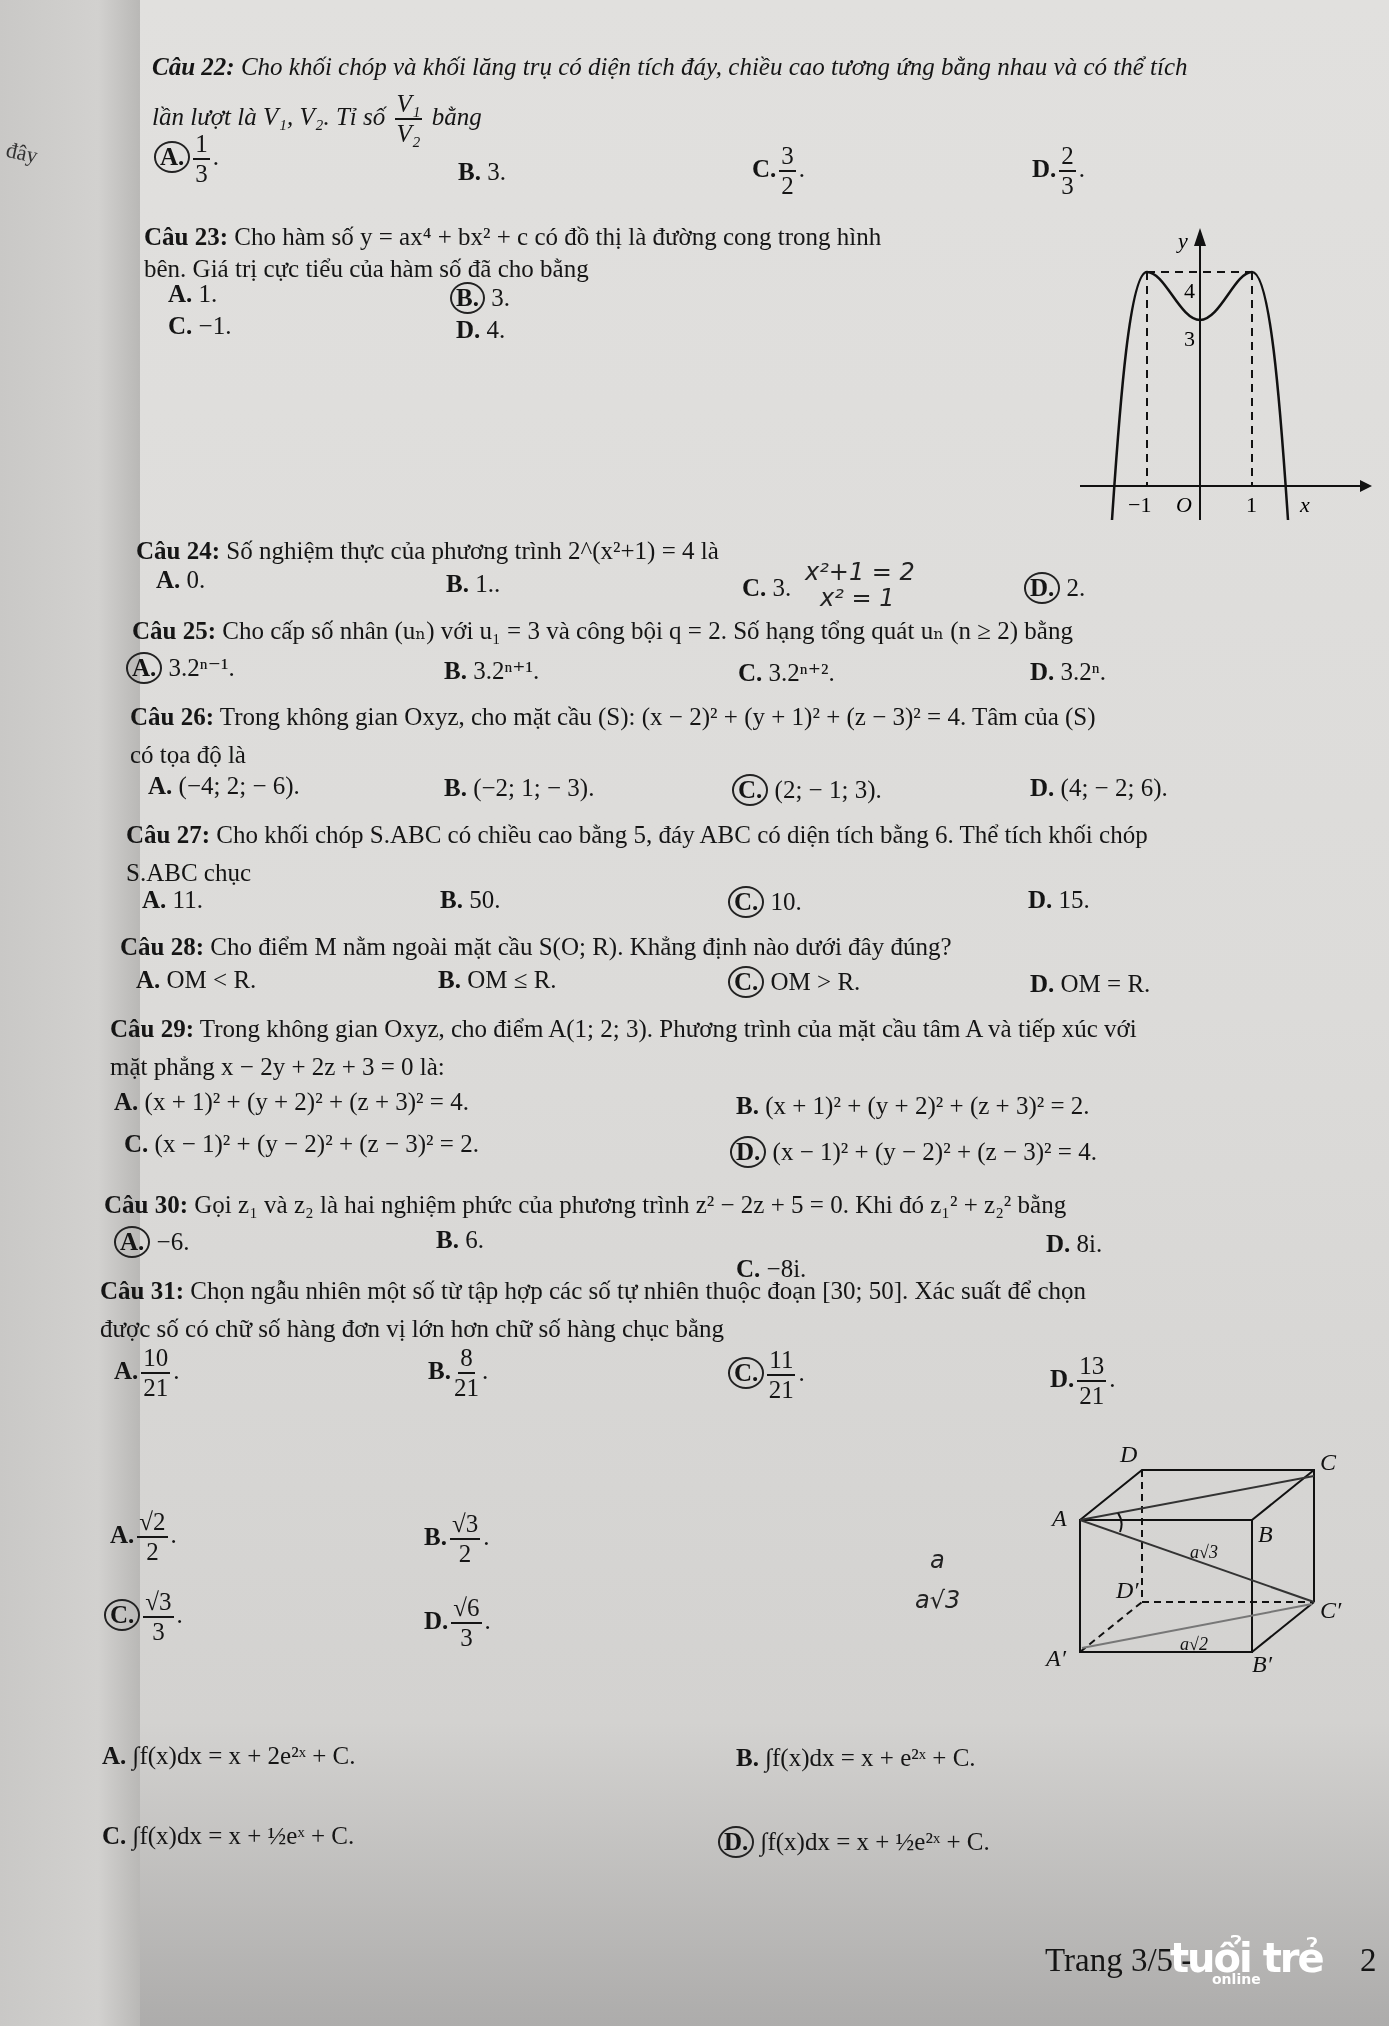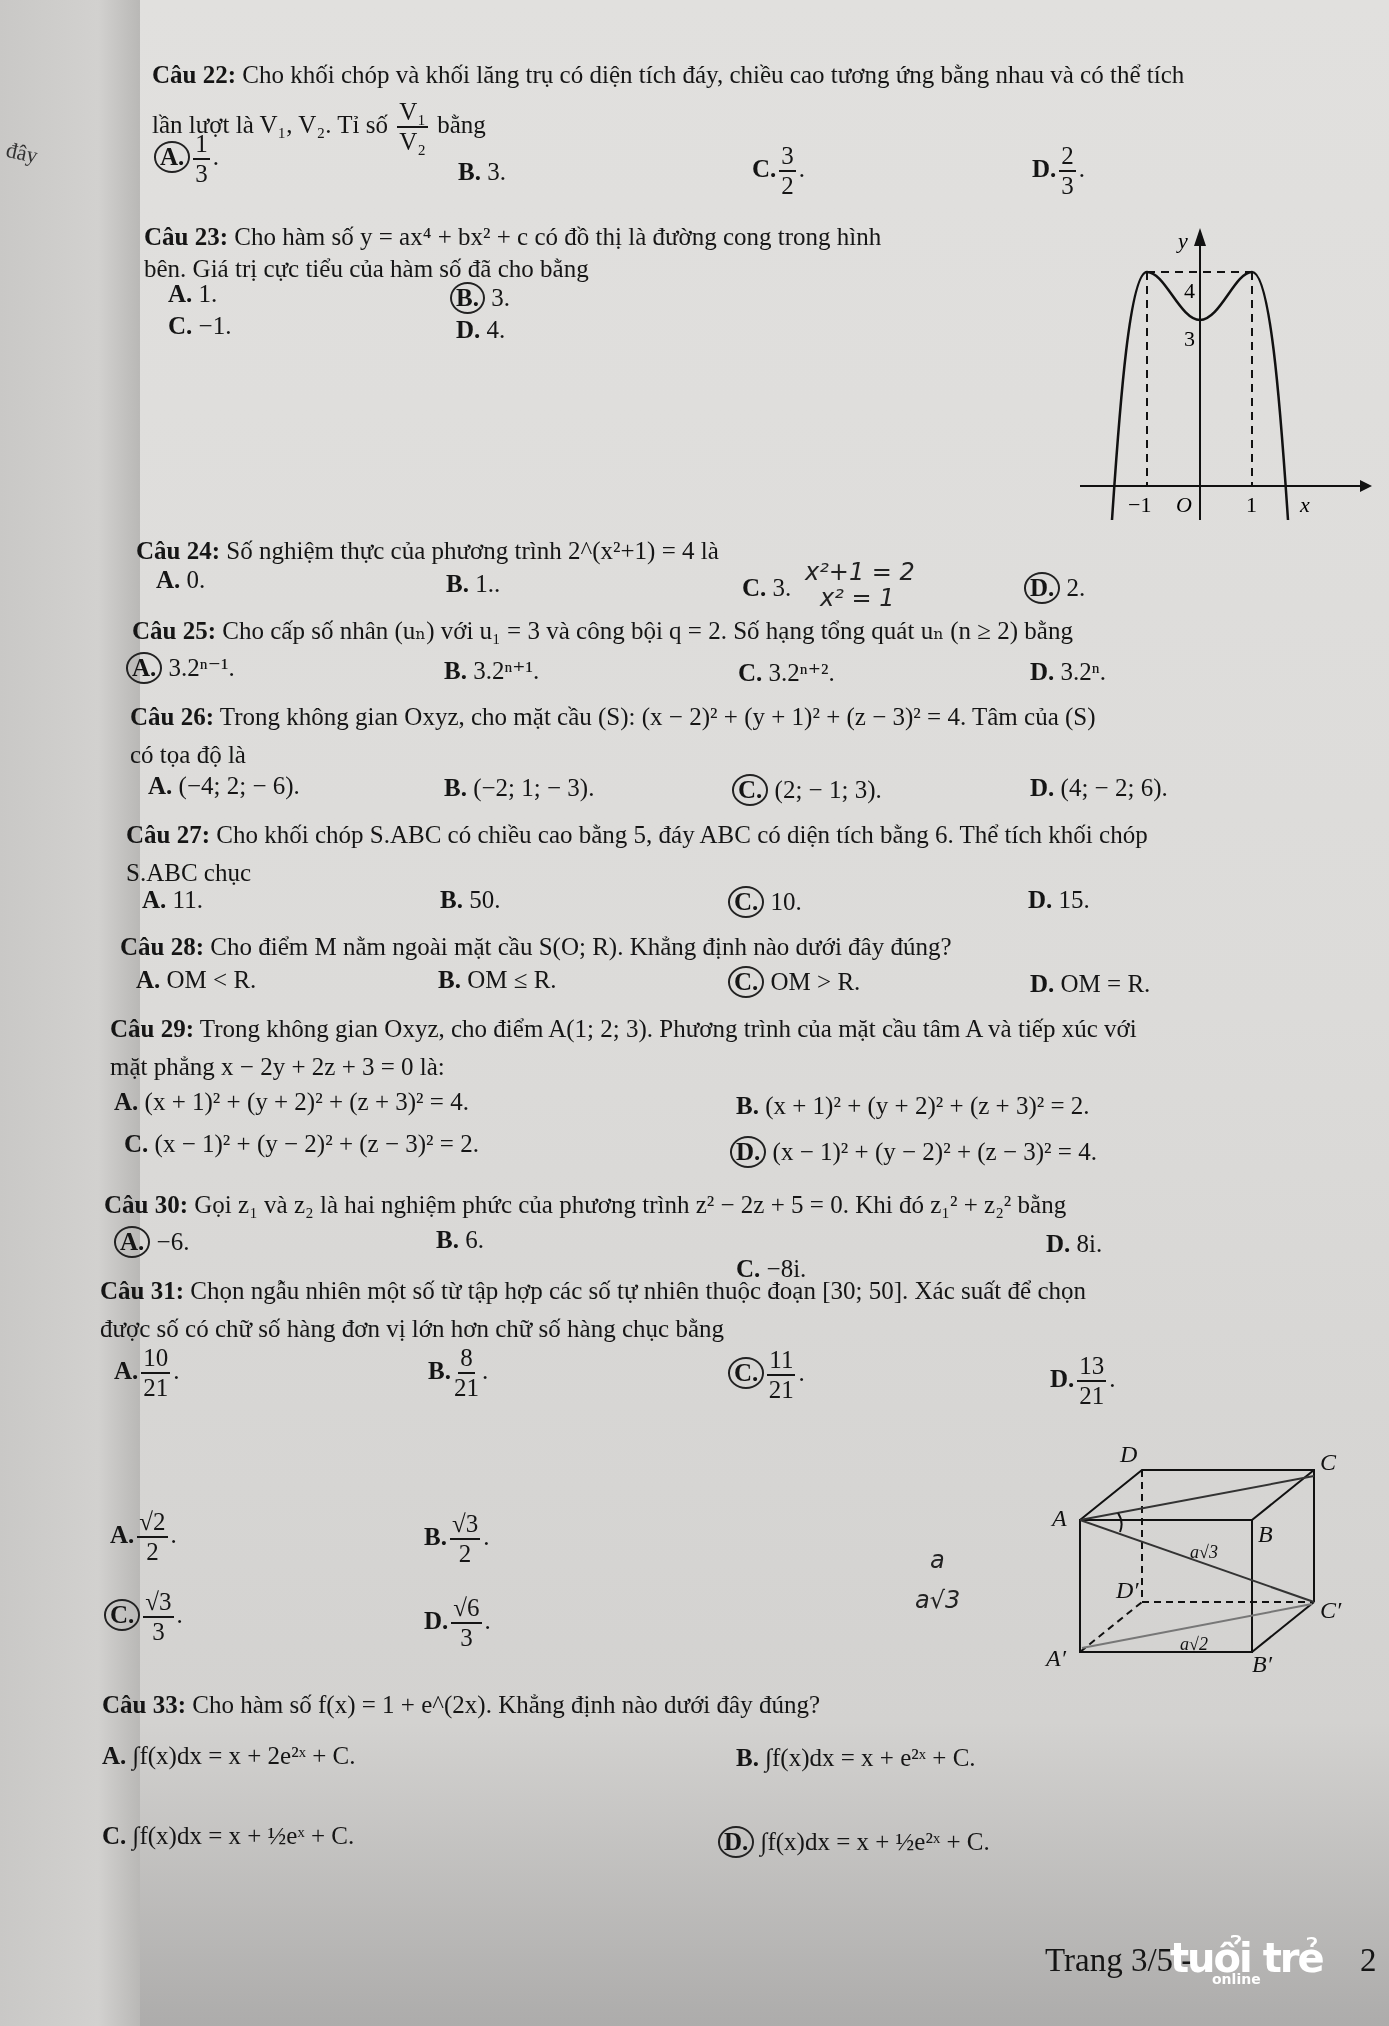--- a/index.html
+++ b/index.html
@@ -36,21 +36,21 @@
 </style>
 </head>
 <body>
 
 <div class="prev-page">
   <span class="margin-word">đây</span>
 </div>
 
 <div class="page">
 
-  <div class="q" style="left:12px;top:56px;width:1200px;">
+  <div class="q" style="left:12px;top:48px;width:1200px;font-style:italic;">
     <div class="stem"><b class="qn">Câu 22:</b> <span>Cho khối chóp và khối lăng trụ có diện tích đáy, chiều cao tương ứng bằng nhau và có thể tích</span></div>
     <div class="stem" style="margin-top:4px"><span>lần lượt là V₁, V₂. Tỉ số</span>
       <span class="frac">
           <span class="n">V₁</span>
           <span>V₂</span>
         </span>
       <span>bằng</span></div>
   </div>
   <div class="opts">
     <div class="opt" style="left:20px;top:130px"><span class="lbl circ">A.</span><span class="frac">
@@ -235,23 +235,20 @@
       <text x="80" y="22">D</text>
       <text x="6" y="226">A′</text>
       <text x="212" y="232">B′</text>
       <text x="280" y="178">C′</text>
       <text x="76" y="158">D′</text>
       <text x="150" y="118" font-size="18">a√3</text>
       <text x="140" y="210" font-size="18">a√2</text>
     </g>
   </svg>
 
-  <div class="q" style="left:-38px;top:1686px">
-    <div class="stem"><b class="qn">Câu 33:</b> <span>Cho hàm số f(x) = 1 + e^(2x). Khẳng định nào dưới đây đúng?</span></div>
-  </div>
   <div class="opts">
     <div class="opt" style="left:-38px;top:1742px"><span class="lbl">A.</span> <span>∫f(x)dx = x + 2e²ˣ + C.</span></div>
     <div class="opt" style="left:596px;top:1744px"><span class="lbl">B.</span> <span>∫f(x)dx = x + e²ˣ + C.</span></div>
     <div class="opt" style="left:-38px;top:1822px"><span class="lbl">C.</span> <span>∫f(x)dx = x + ½eˣ + C.</span></div>
     <div class="opt" style="left:584px;top:1826px"><span class="lbl circ">D.</span> <span>∫f(x)dx = x + ½e²ˣ + C.</span></div>
   </div>
 </div>
 
 <div class="footer">
   <span>Trang 3/5 -</span>

